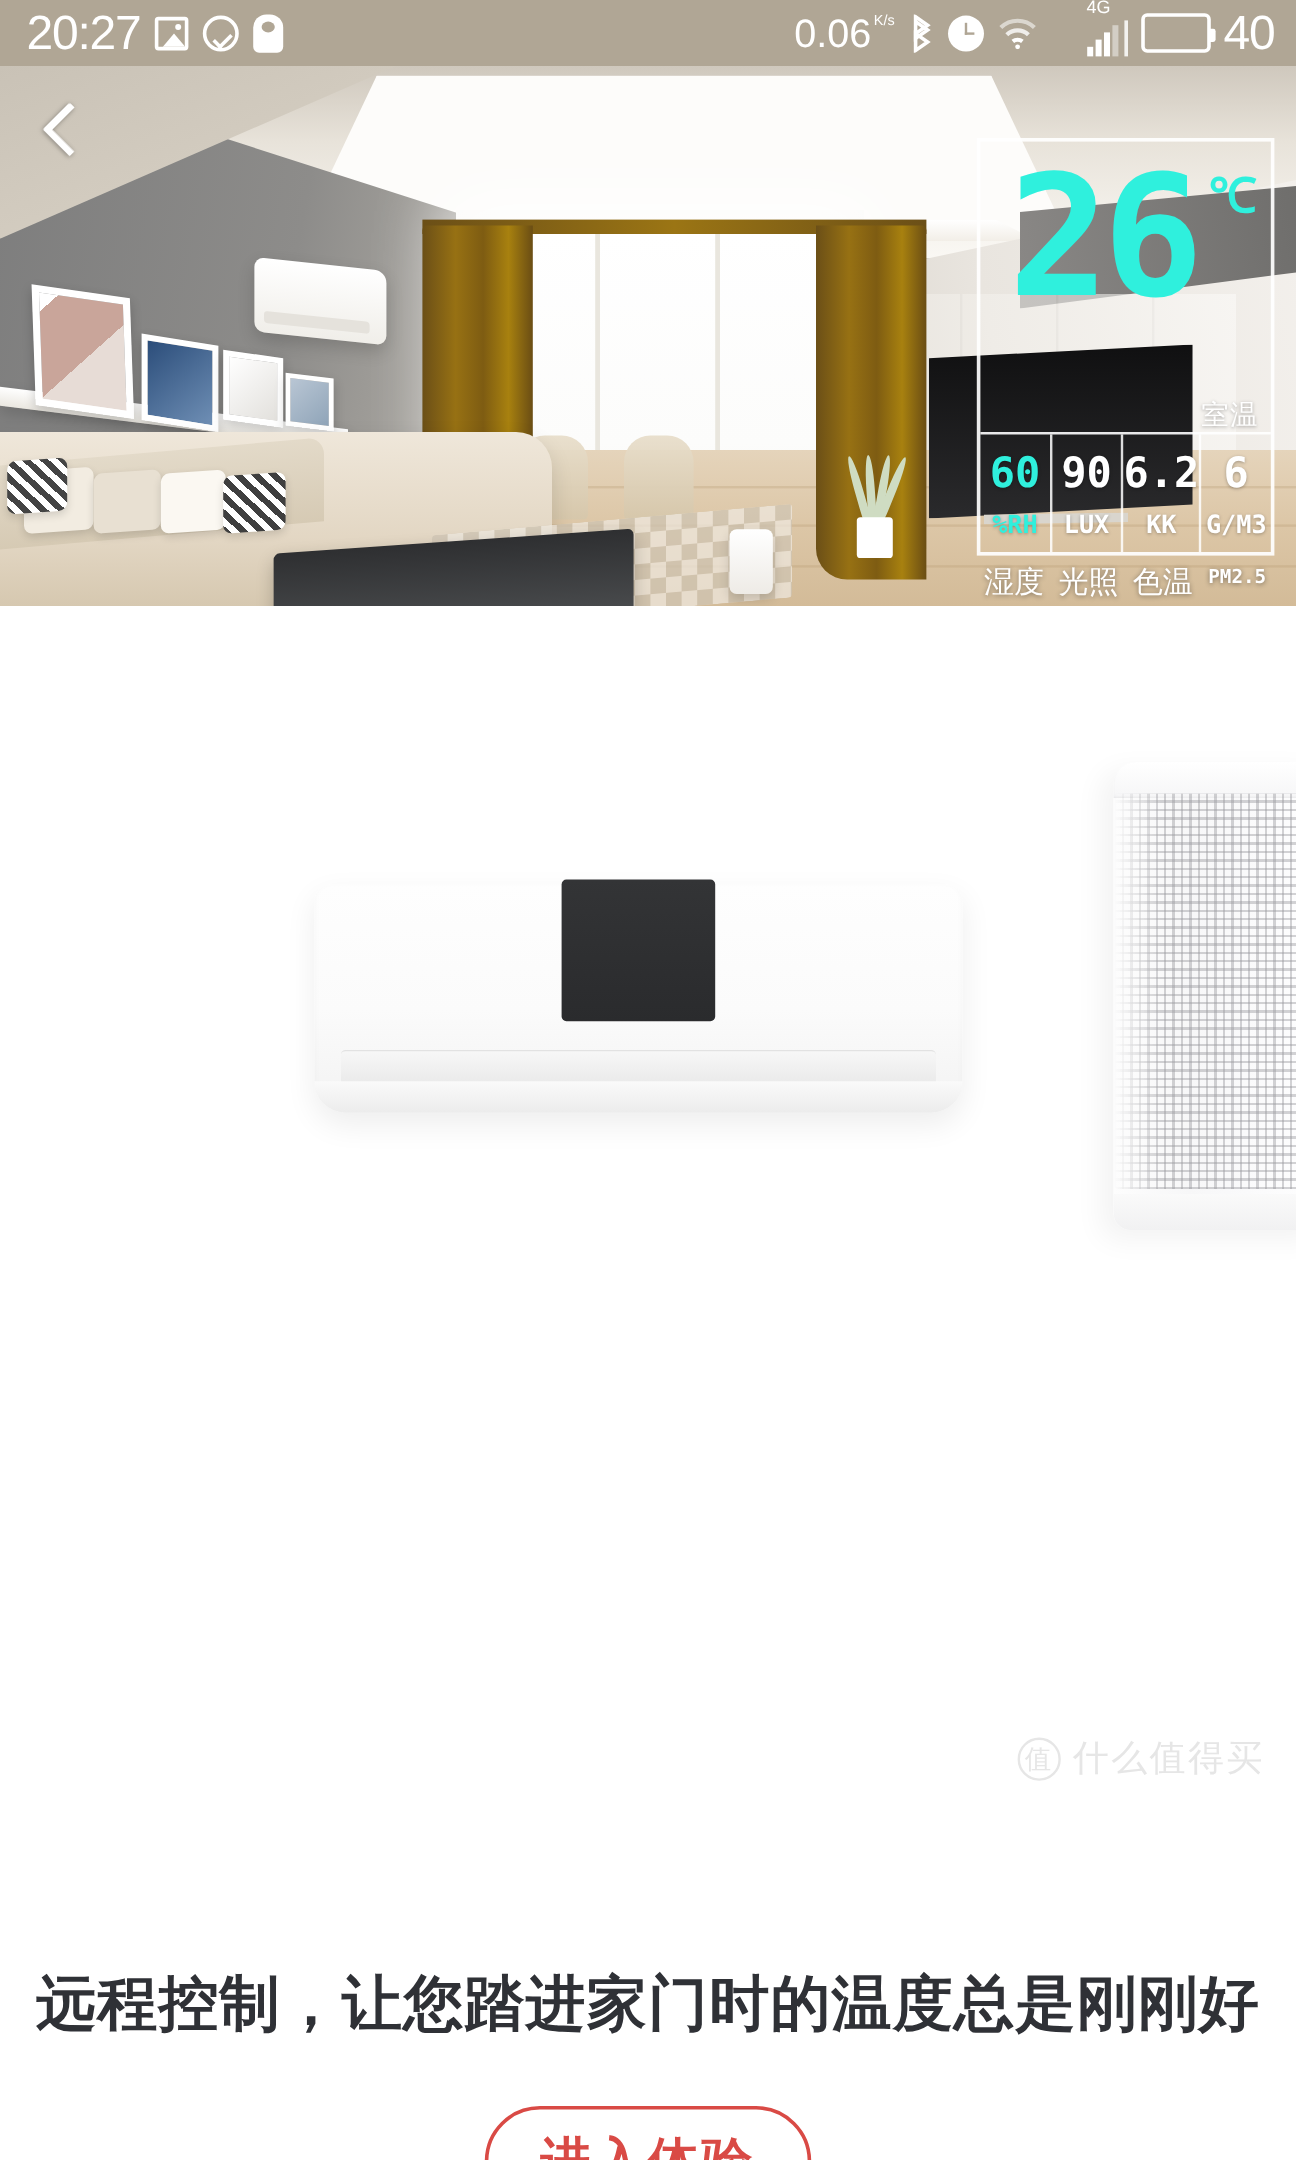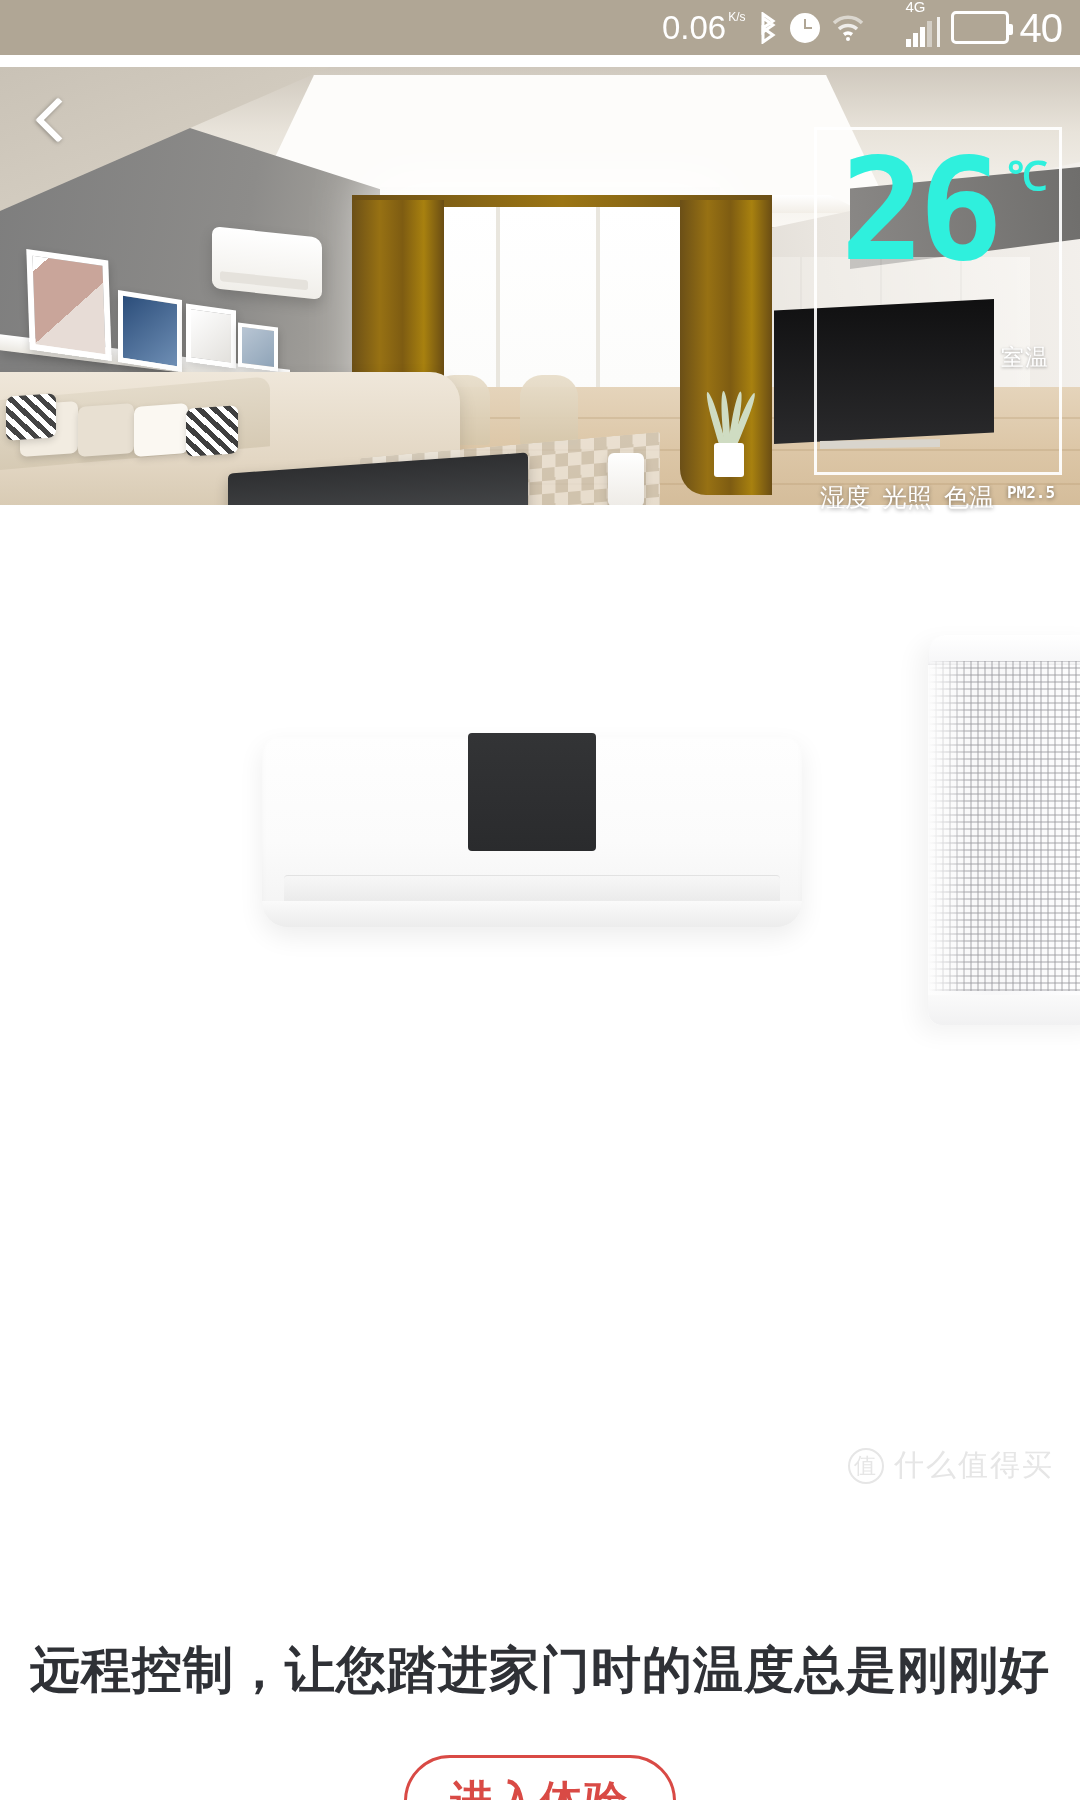--- a/index.html
+++ b/index.html
@@ -69,21 +69,21 @@
     width:58px;height:33px;border:3px solid #fff;border-radius:5px;position:relative;padding:3px;
   }
   .ic-batt:after{
     content:"";position:absolute;right:-7px;top:10px;width:5px;height:11px;background:#fff;border-radius:0 2px 2px 0;
   }
   .ic-batt .fill{ height:100%;width:50%;background:#fff;margin-left:auto; }
 
   
   .hero{
     position:absolute; top:55px; left:0; width:1080px; height:450px;
-    overflow:hidden; background:#cfc9c0;margin-top:12px;
+    overflow:hidden; background:#cfc9c0;
   }
   
   .room-ceiling{
     position:absolute;top:0;left:0;width:1080px;height:160px;
     background:linear-gradient(180deg,#cfc8bd 0%, #e8e3da 40%, #faf8f4 100%);
   }
   .ceiling-inner{
     position:absolute;top:8px;left:250px;width:640px;height:135px;
     background:#fdfcfa;
     clip-path:polygon(10% 0%, 90% 0%, 100% 100%, 0% 100%);
@@ -369,20 +369,26 @@
   }
   .wm-circle{
     width:36px;height:36px;border:2px solid #e6e6e6;border-radius:50%;
     display:flex;align-items:center;justify-content:center;font-size:22px;
   }
 </style>
 </head>
 <body>
 
 <div class="statusbar">
+  <div class="sb-left">
+    <span class="sb-time">20:27</span>
+    <span class="ic ic-photo"></span>
+    <span class="ic ic-check"></span>
+    <span class="ic ic-penguin"></span>
+  </div>
   <div class="sb-right">
     <span class="sb-net">
       <span>0.06</span>
       <span class="unit">K/s</span>
     </span>
     <span class="ic ic-bt">
       <svg width="22" height="32" viewBox="0 0 22 32">
           <path d="M6 6 L16 13 L6 20 L6 2 L16 9 L6 16" fill="none" stroke="#fff" stroke-width="3"></path>
           <path d="M6 16 L16 23 L6 30 Z" fill="none" stroke="#fff" stroke-width="3"></path>
         </svg>
@@ -466,20 +472,38 @@
   </div>
 
   <div class="back-btn"></div>
 
   <div class="sensor">
     <div class="sensor-main">
       <span class="temp-val">26</span>
       <span class="temp-unit">℃</span>
       <span class="temp-label">室温</span>
     </div>
+    <div class="sensor-grid">
+      <div class="scell hl">
+        <span class="v">60</span>
+        <span class="u">%RH</span>
+      </div>
+      <div class="scell">
+        <span class="v">90</span>
+        <span class="u">LUX</span>
+      </div>
+      <div class="scell">
+        <span class="v">6.2</span>
+        <span class="u">KK</span>
+      </div>
+      <div class="scell">
+        <span class="v">6</span>
+        <span class="u">G/M3</span>
+      </div>
+    </div>
   </div>
 
   <div class="sensor-names">
     <span>湿度</span>
     <span>光照</span>
     <span>色温</span>
     <span class="pm">PM2.5</span>
   </div>
 </div>
 

